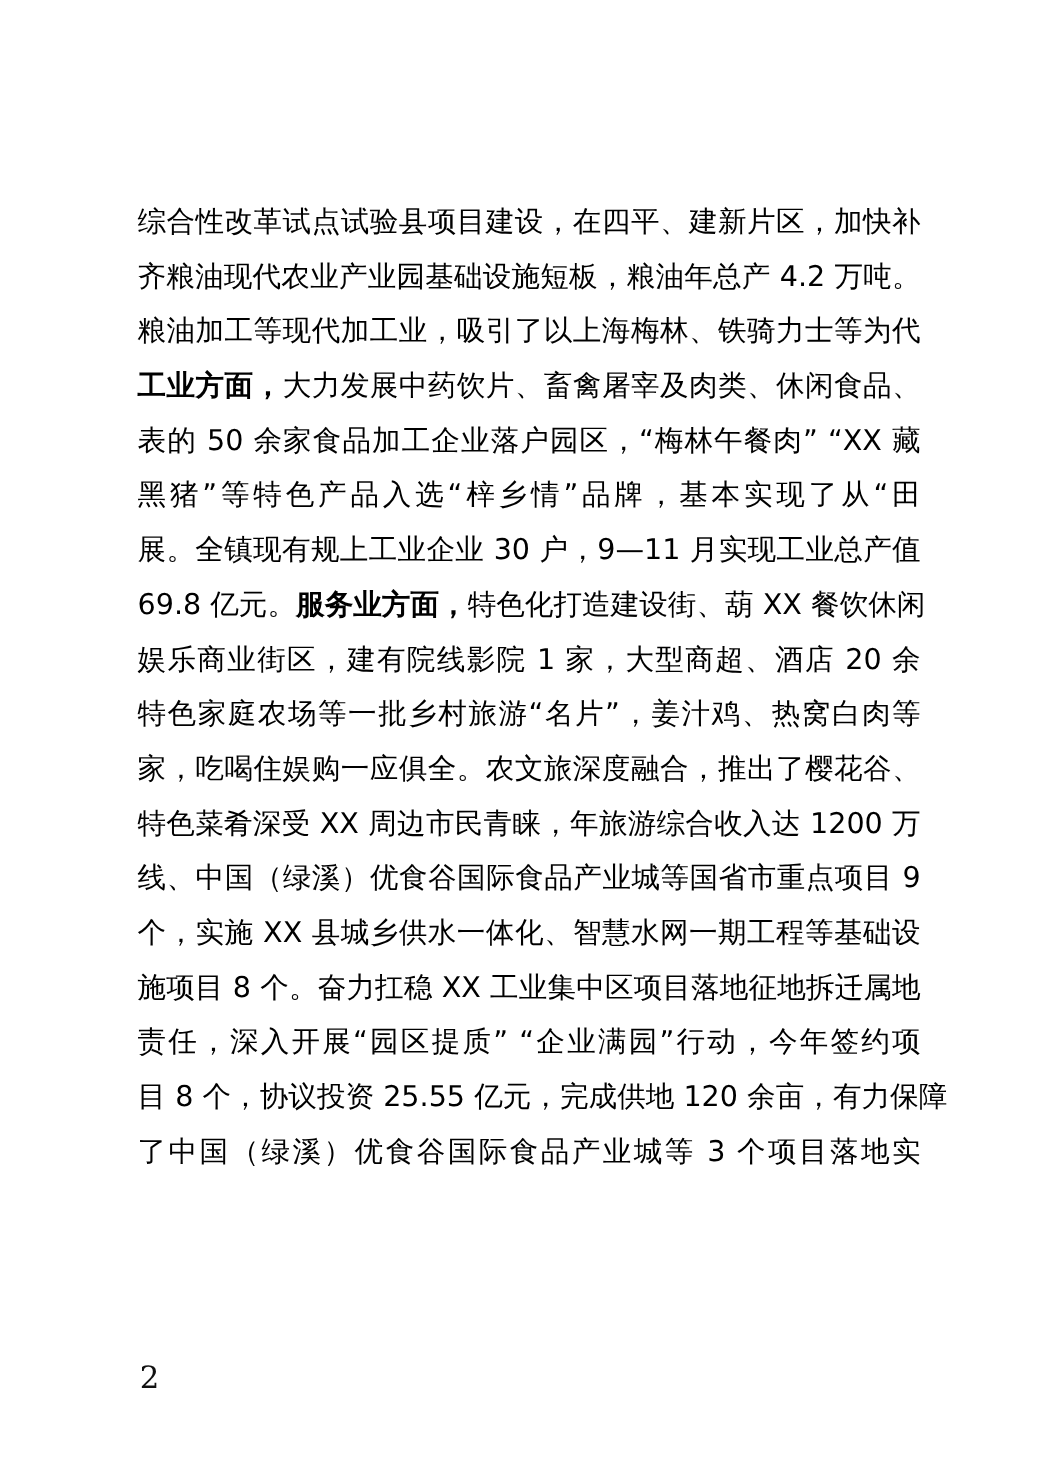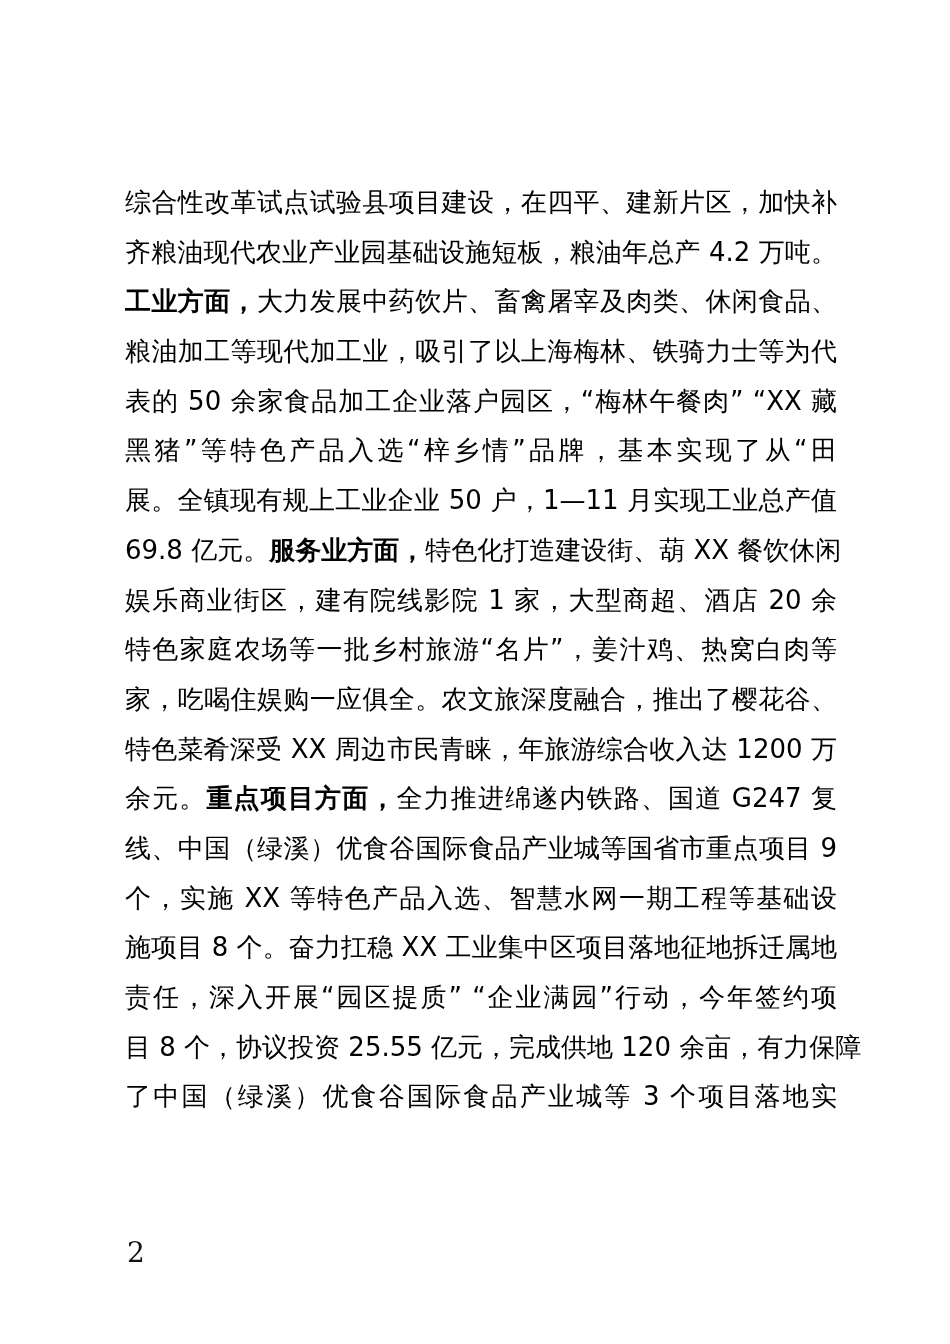--- a/index.html
+++ b/index.html
@@ -47,32 +47,31 @@
     font-weight: 400;
   }
 </style>
 </head>
 <body>
 
 <div class="page">
   <div class="body-text">
       <div class="text-line"><span class="run">综合性改革试点试验县项目建设，在四平、建新片区，加快补</span></div>
       <div class="text-line"><span class="run">齐粮油现代农业产业园基础设施短板，粮油年总产 4.2 万吨。</span></div>
+      <div class="text-line"><span class="run">粮油加工等现代加工业，吸引了以上海梅林、铁骑力士等为代</span></div>
       <div class="text-line"><span class="run bold">工业方面，</span><span class="run">大力发展中药饮片、畜禽屠宰及肉类、休闲食品、</span></div>
-      <div class="text-line"><span class="run">粮油加工等现代加工业，吸引了以上海梅林、铁骑力士等为代</span></div>
       <div class="text-line"><span class="run">表的 50 余家食品加工企业落户园区，“梅林午餐肉” “XX 藏</span></div>
       <div class="text-line"><span class="run">黑猪”等特色产品入选“梓乡情”品牌，基本实现了从“田</span></div>
-      <div class="text-line"><span class="run">展。全镇现有规上工业企业 50 户，1—11 月实现工业总产值</span></div>
+      <div class="text-line"><span class="run">展。全镇现有规上工业企业 30 户，9—11 月实现工业总产值</span></div>
       <div class="text-line"><span class="run">69.8 亿元。</span><span class="run bold">服务业方面，</span><span class="run">特色化打造建设街、葫 XX 餐饮休闲</span></div>
       <div class="text-line"><span class="run">娱乐商业街区，建有院线影院 1 家，大型商超、酒店 20 余</span></div>
       <div class="text-line"><span class="run">特色家庭农场等一批乡村旅游“名片”，姜汁鸡、热窝白肉等</span></div>
       <div class="text-line"><span class="run">家，吃喝住娱购一应俱全。农文旅深度融合，推出了樱花谷、</span></div>
       <div class="text-line"><span class="run">特色菜肴深受 XX 周边市民青睐，年旅游综合收入达 1200 万</span></div>
-      <div class="text-line"><span class="run">余元。</span><span class="run bold">重点项目方面，</span><span class="run">全力推进绵遂内铁路、国道 G247 复</span></div>
       <div class="text-line"><span class="run">线、中国（绿溪）优食谷国际食品产业城等国省市重点项目 9</span></div>
-      <div class="text-line"><span class="run">个，实施 XX 等特色产品入选、智慧水网一期工程等基础设</span></div>
+      <div class="text-line"><span class="run">个，实施 XX 县城乡供水一体化、智慧水网一期工程等基础设</span></div>
       <div class="text-line"><span class="run">施项目 8 个。奋力扛稳 XX 工业集中区项目落地征地拆迁属地</span></div>
       <div class="text-line"><span class="run">责任，深入开展“园区提质” “企业满园”行动，今年签约项</span></div>
       <div class="text-line"><span class="run">目 8 个，协议投资 25.55 亿元，完成供地 120 余亩，有力保障</span></div>
       <div class="text-line"><span class="run">了中国（绿溪）优食谷国际食品产业城等 3 个项目落地实</span></div>
     </div>
   <div class="page-number">2</div>
 </div>
 
 </body></html>

